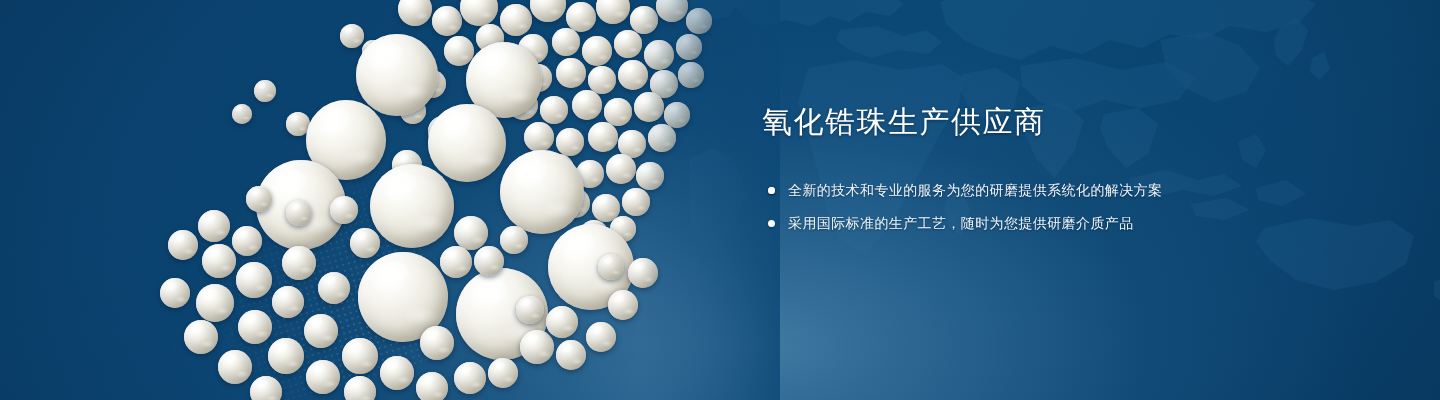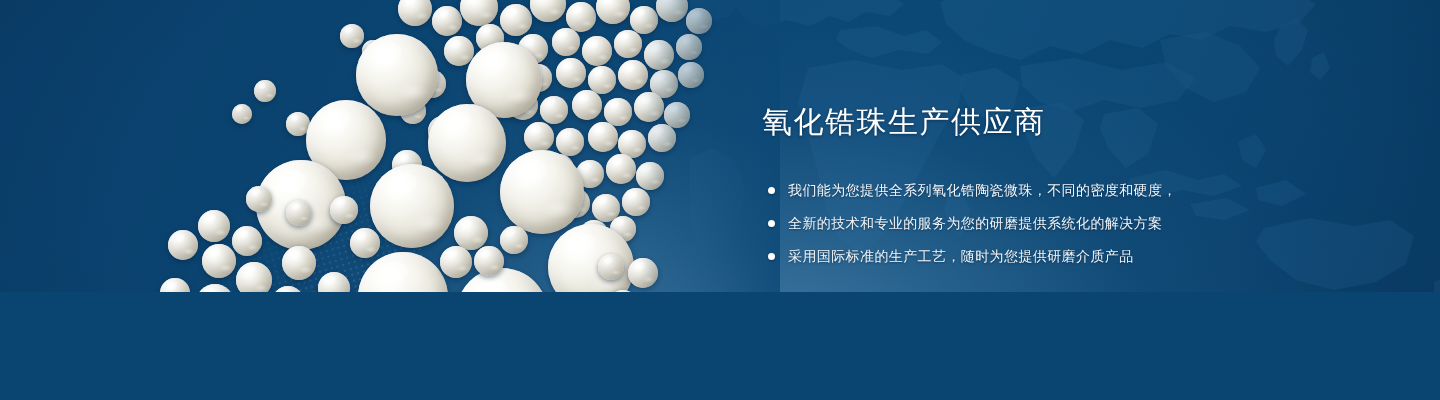--- a/index.html
+++ b/index.html
@@ -8,21 +8,21 @@
     padding: 0;
     background: #0a4470;
   }
   body {
     font-family: "DejaVu Sans", "Liberation Sans", sans-serif;
   }
 
   #banner {
     position: relative;
     width: 1440px;
-    height: 292px;
+    height: 400px;
     overflow: hidden;
     background: #0a4470;
   }
 
   
   .bg-base {
     position: absolute;
     inset: 0;
     background:
       radial-gradient(ellipse 760px 430px at 760px 345px,
@@ -350,21 +350,20 @@
   </div>
   <div class="beads-blend"></div>
 
   <div class="copy">
     <h1 class="headline">氧化锆珠生产供应商</h1>
 
     <ul class="bullets">
 
       <li class="bullet">
         <span class="dot"></span>
-        <span class="bullet-line">我们能为您提供全系列氧化锆陶瓷微珠，不同的密度和硬度，</span>
       </li>
 
       <li class="bullet">
         <span class="dot"></span>
         <span class="bullet-line">全新的技术和专业的服务为您的研磨提供系统化的解决方案</span>
       </li>
 
       <li class="bullet">
         <span class="dot"></span>
         <span class="bullet-line">采用国际标准的生产工艺，随时为您提供研磨介质产品</span>

